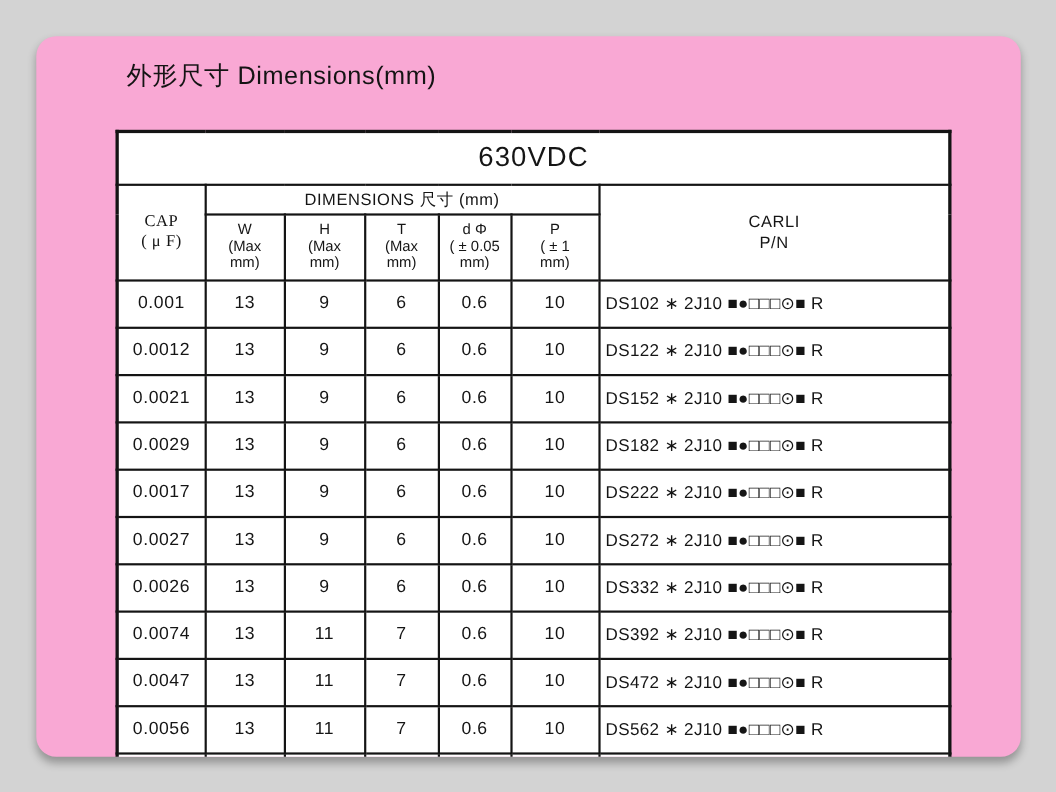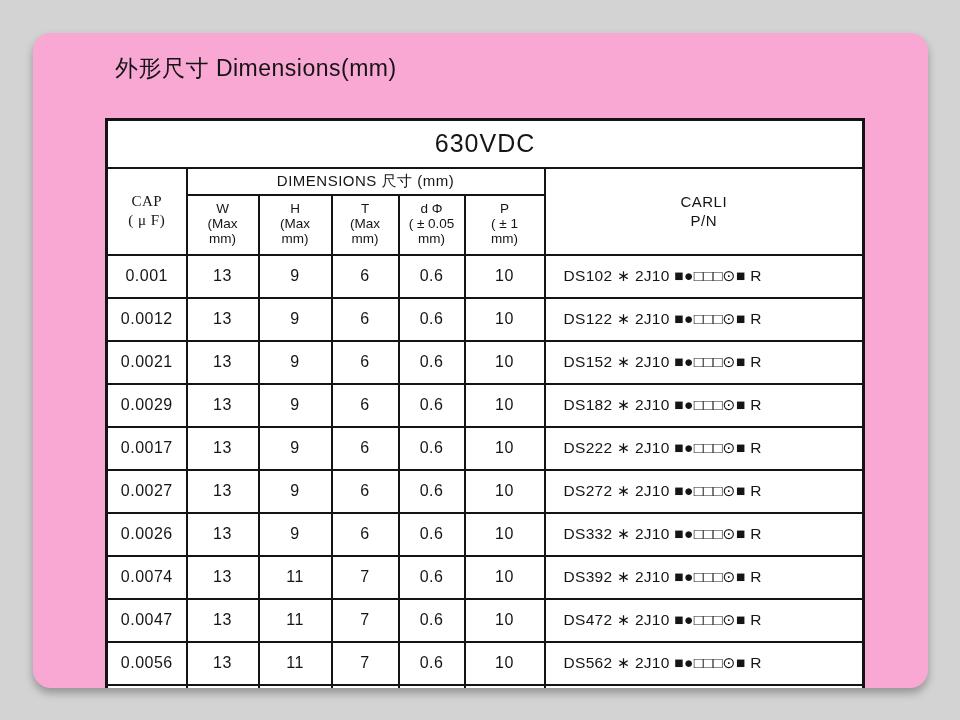--- a/index.html
+++ b/index.html
@@ -43,21 +43,21 @@
     vertical-align:middle;
     font-weight:normal;
     background:#ffffff;
   }
   .voltage  { height:48px; font-size:25px; letter-spacing:1px; }
   .dims-h   { height:27px; font-size:15px; letter-spacing:0.5px; }
   .cap-h    { font-size:15px; line-height:1.3; letter-spacing:0.5px;font-family:Liberation Serif, serif; }
   .pn-h     { font-size:15px; line-height:1.3; letter-spacing:0.5px; }
   .subhead  { height:60px; font-size:13.5px; line-height:1.1; }
   tbody td  { height:43px; font-size:16px; letter-spacing:0.5px; }
-  td.pn     { text-align:left; padding-left:18px; font-size:15.5px; white-space:nowrap; letter-spacing:0.3px; }
+  td.pn     { text-align:left; padding-left:5px; font-size:15.5px; white-space:nowrap; letter-spacing:0.3px; }
   tr.partial td { height:32px; border-bottom:none; }
 </style>
 </head>
 <body>
 
 <div class="slide">
 
   <h1 class="title">外形尺寸 Dimensions(mm)</h1>
 
   <table class="dims-table">

